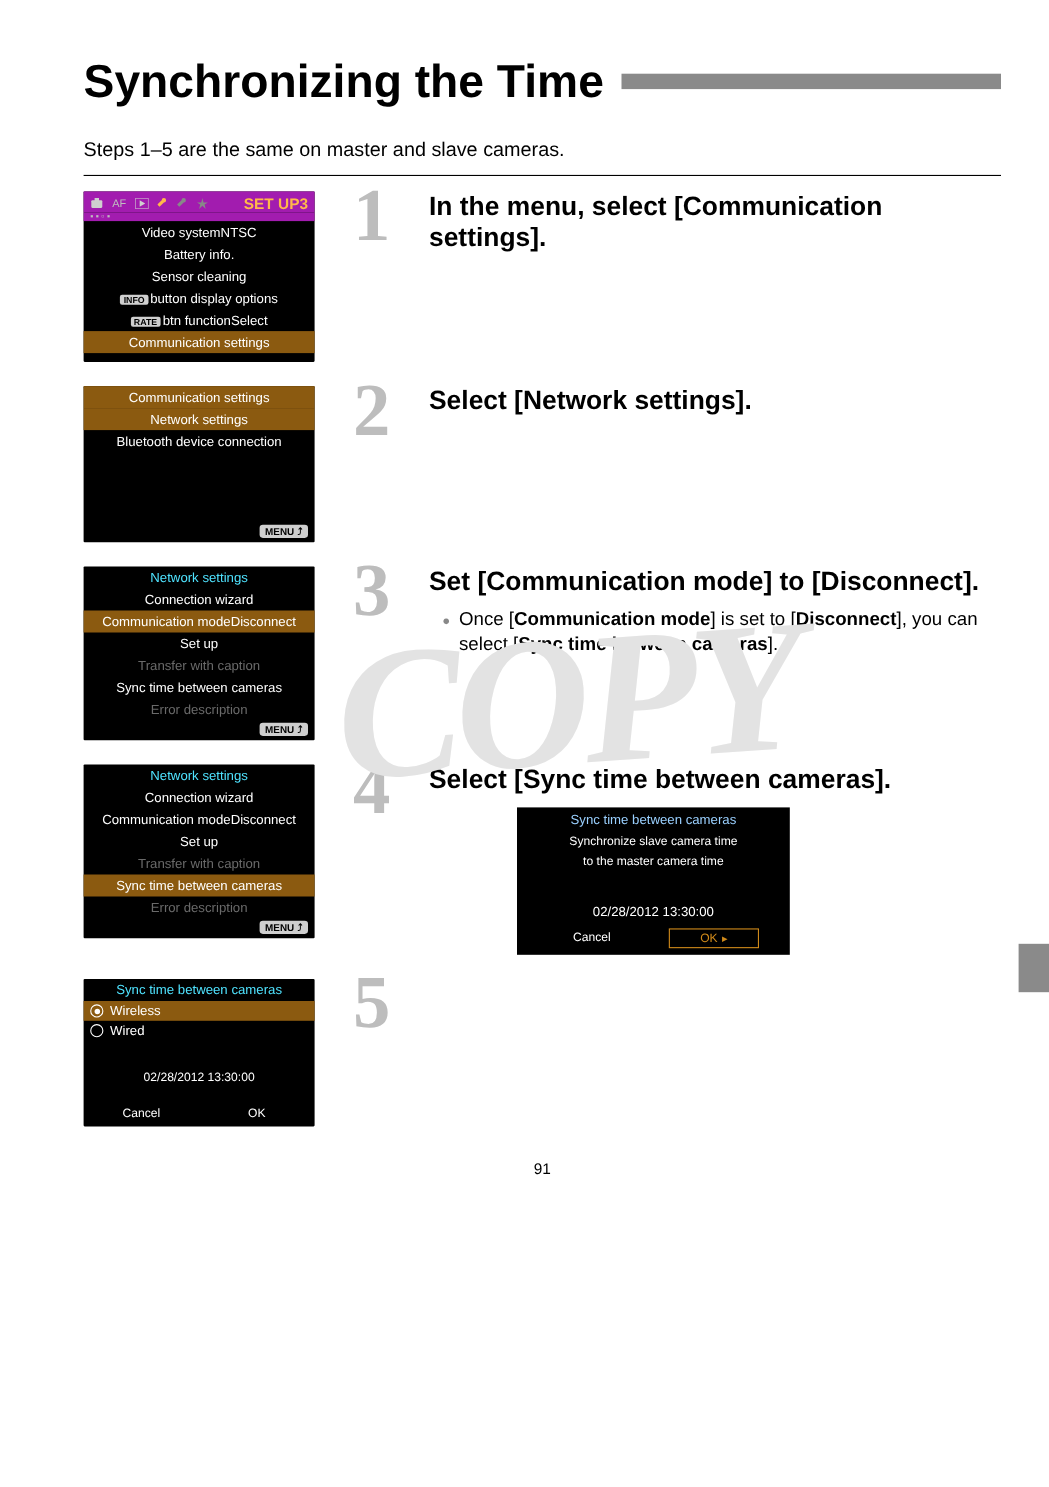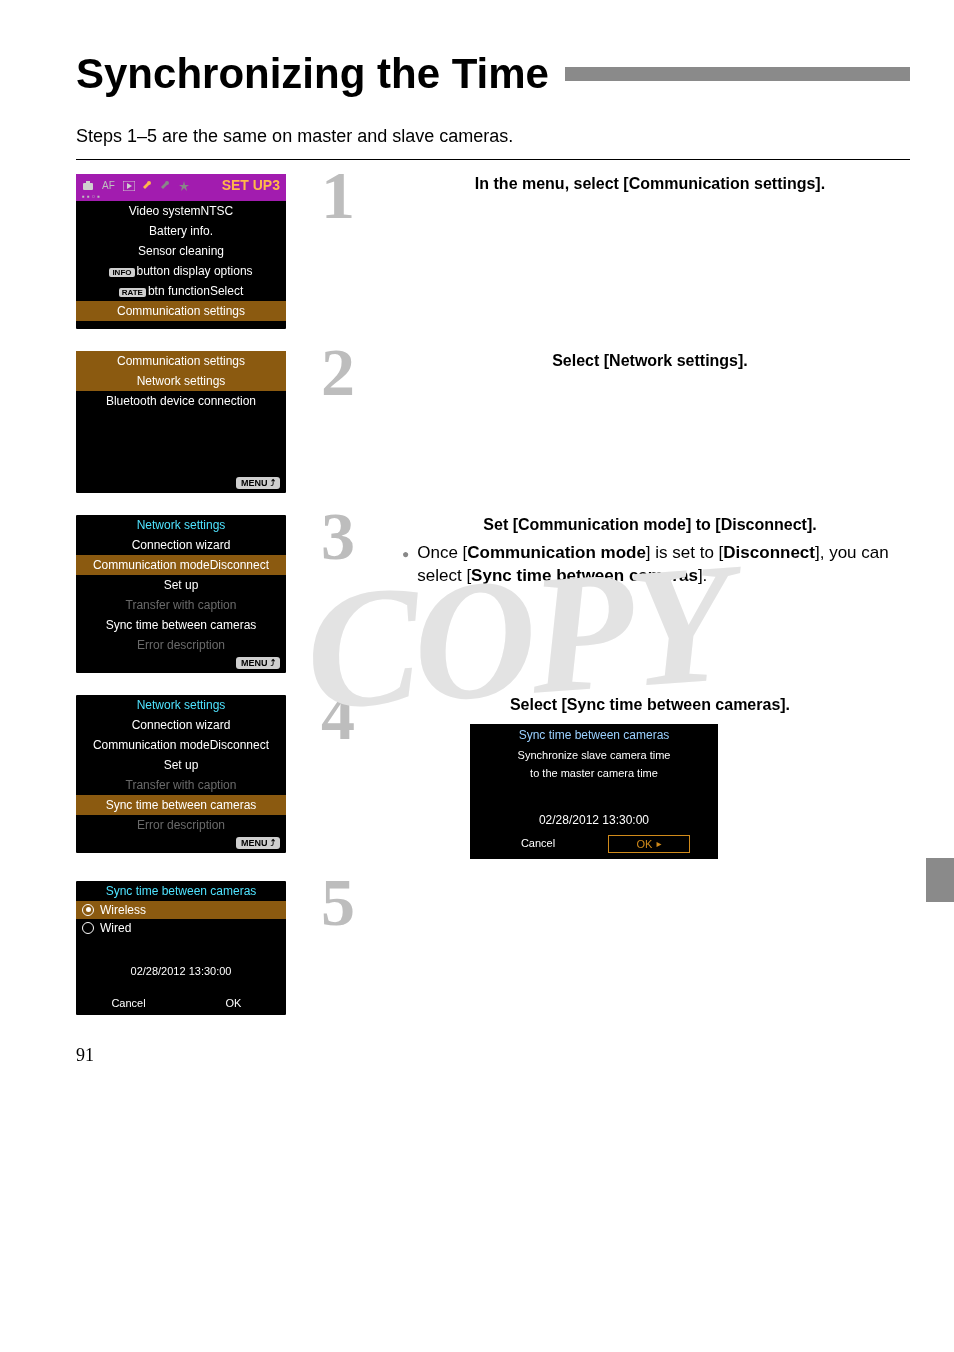--- a/index.html
+++ b/index.html
@@ -103,24 +103,23 @@
     text-align: center;
     flex: 0 0 44px;
     margin-top: -6px;
   }
   .step-body {
     flex: 1;
     font-size: 18px;
   }
   .step-title {
     font-weight: bold;
-    font-size: 16px;
+    font-size: 24px;
     margin: 0 0 8px 0;
     line-height: 1.2;
-    text-align: center;
   }
   .bullet, .arrow-bullet {
     display: flex;
     gap: 8px;
     margin: 4px 0 4px 12px;
     font-size: 17px;
     line-height: 1.35;
   }
   .bullet::before {
     content: "●";
@@ -157,24 +156,23 @@
     padding-bottom:4px;
   }
   .dialog .title { color:#9ad0ff; text-align:center; padding:4px 0;}
   .dialog .msg { color:#fff; text-align:center; font-size:11px; padding:2px 8px; line-height:1.3;}
   .dialog .time { text-align:center; padding:6px 0;}
   .dialog .btnrow { display:flex; gap:30px; justify-content:center; padding:2px 6px;}
   .dialog .btn { width:80px; text-align:center; padding:2px 0; font-size:11px;}
   .dialog .btn.ok { border:1px solid #d08a1a; color:#d08a1a; display:flex; justify-content:center; align-items:center; gap:4px;}
   .dialog .btn.ok::after{content:"▸"; font-size:10px;}
   .page-num {
-    text-align:left;
-    font-size:18px;
+    text-align:center;
+    font-size:14px;
     margin-top:30px;
-    font-family:Liberation Serif, serif;
   }
   .edge-tab {
     position:absolute;
     right:0;
     top:858px;
     width:28px;
     height:44px;
     background:#8a8a8a;
   }
   .thumb.lantype .opt {

